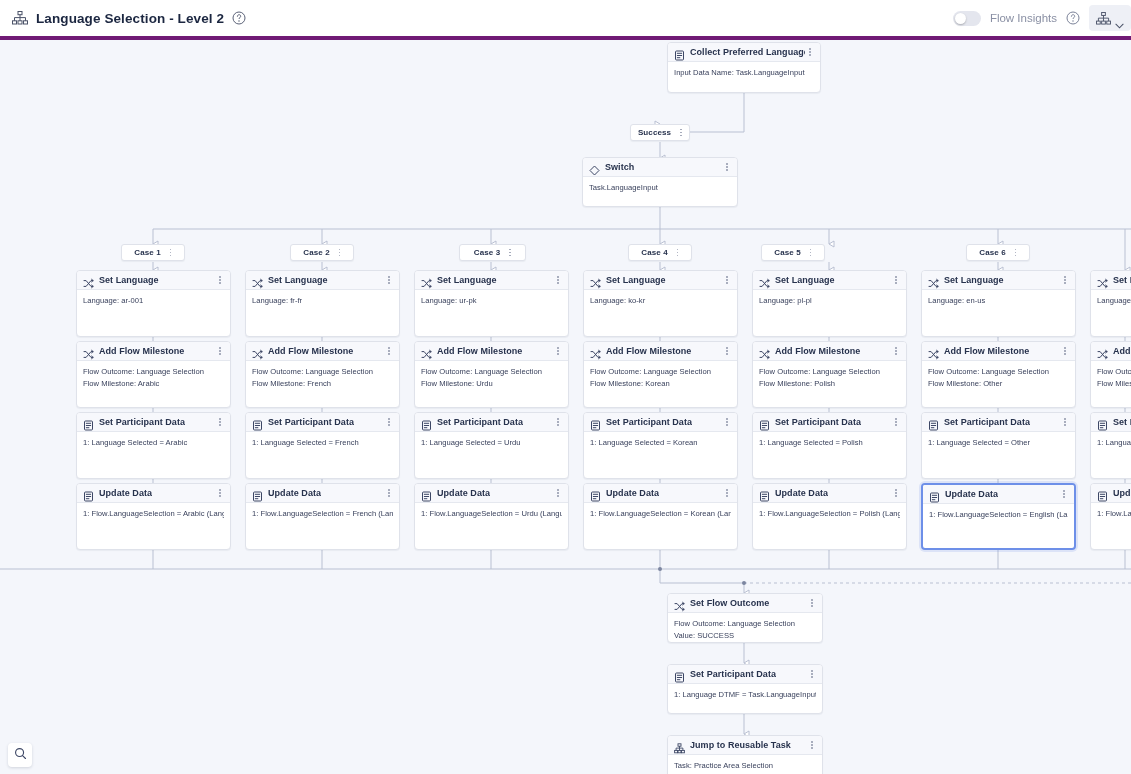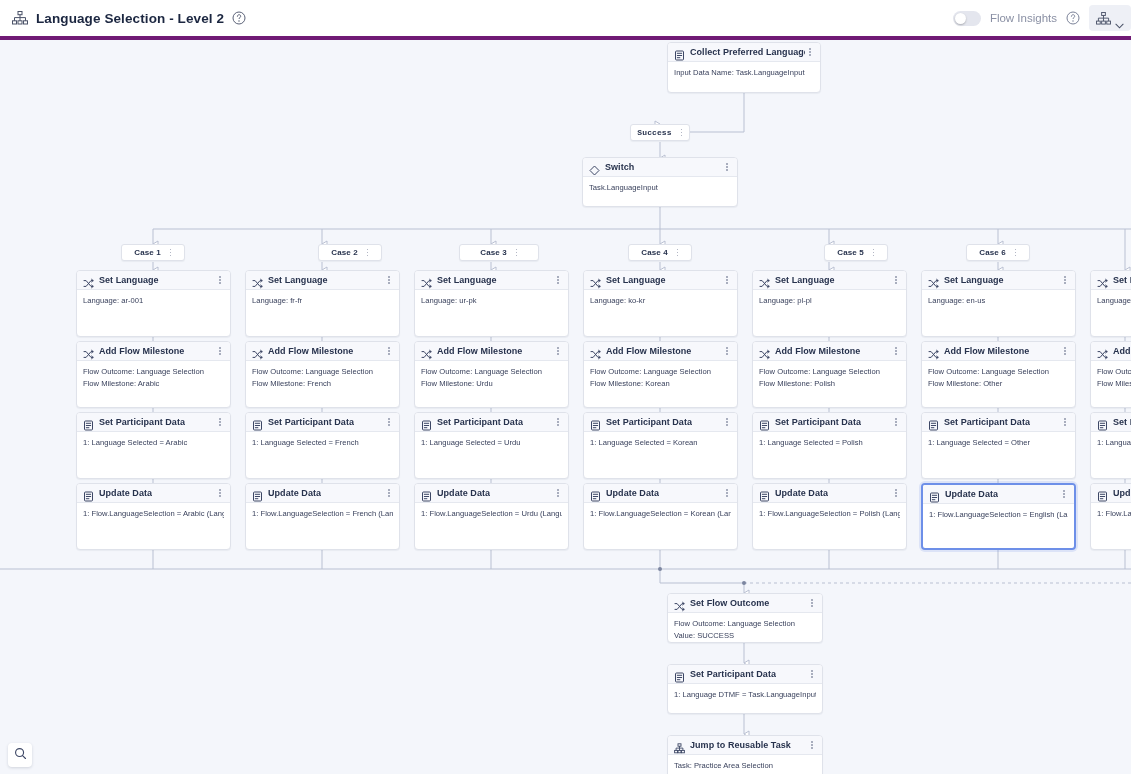--- a/index.html
+++ b/index.html
@@ -273,21 +273,21 @@
           <i></i>
           <i></i>
           <i></i>
         </span>
     </div>
     <div class="node-body">
       <div class="node-line">Input Data Name: Task.LanguageInput</div>
     </div>
   </div>
 
-  <div class="pill" style="left:630px; top:84px; width:60px;font-family:Liberation Mono, monospace;">
+  <div class="pill" style="left:630px; top:84px; width:60px;">
     <span class="pill-label">Success</span>
     <span class="kebab">
         <i></i>
         <i></i>
         <i></i>
       </span>
   </div>
 
   <div class="node" style="left:582px; top:117px; width:156px; height:50px;">
     <div class="node-head">
@@ -309,45 +309,45 @@
   </div>
 
   <div class="pill" style="left:121px; top:204px; width:64px;">
     <span class="pill-label">Case 1</span>
     <span class="kebab">
         <i></i>
         <i></i>
         <i></i>
       </span>
   </div>
-  <div class="pill" style="left:290px; top:204px; width:64px;margin-left:28px;">
+  <div class="pill" style="left:290px; top:204px; width:64px;">
     <span class="pill-label">Case 2</span>
     <span class="kebab">
         <i></i>
         <i></i>
         <i></i>
       </span>
   </div>
-  <div class="pill" style="left:459px; top:204px; width:80px;">
+  <div class="pill" style="left:459px; top:204px; width:67px;">
     <span class="pill-label">Case 3</span>
     <span class="kebab">
         <i></i>
         <i></i>
         <i></i>
       </span>
   </div>
   <div class="pill" style="left:628px; top:204px; width:64px;">
     <span class="pill-label">Case 4</span>
     <span class="kebab">
         <i></i>
         <i></i>
         <i></i>
       </span>
   </div>
-  <div class="pill" style="left:824px; top:204px; width:64px;">
+  <div class="pill" style="left:761px; top:204px; width:64px;">
     <span class="pill-label">Case 5</span>
     <span class="kebab">
         <i></i>
         <i></i>
         <i></i>
       </span>
   </div>
   <div class="pill" style="left:966px; top:204px; width:64px;">
     <span class="pill-label">Case 6</span>
     <span class="kebab">

